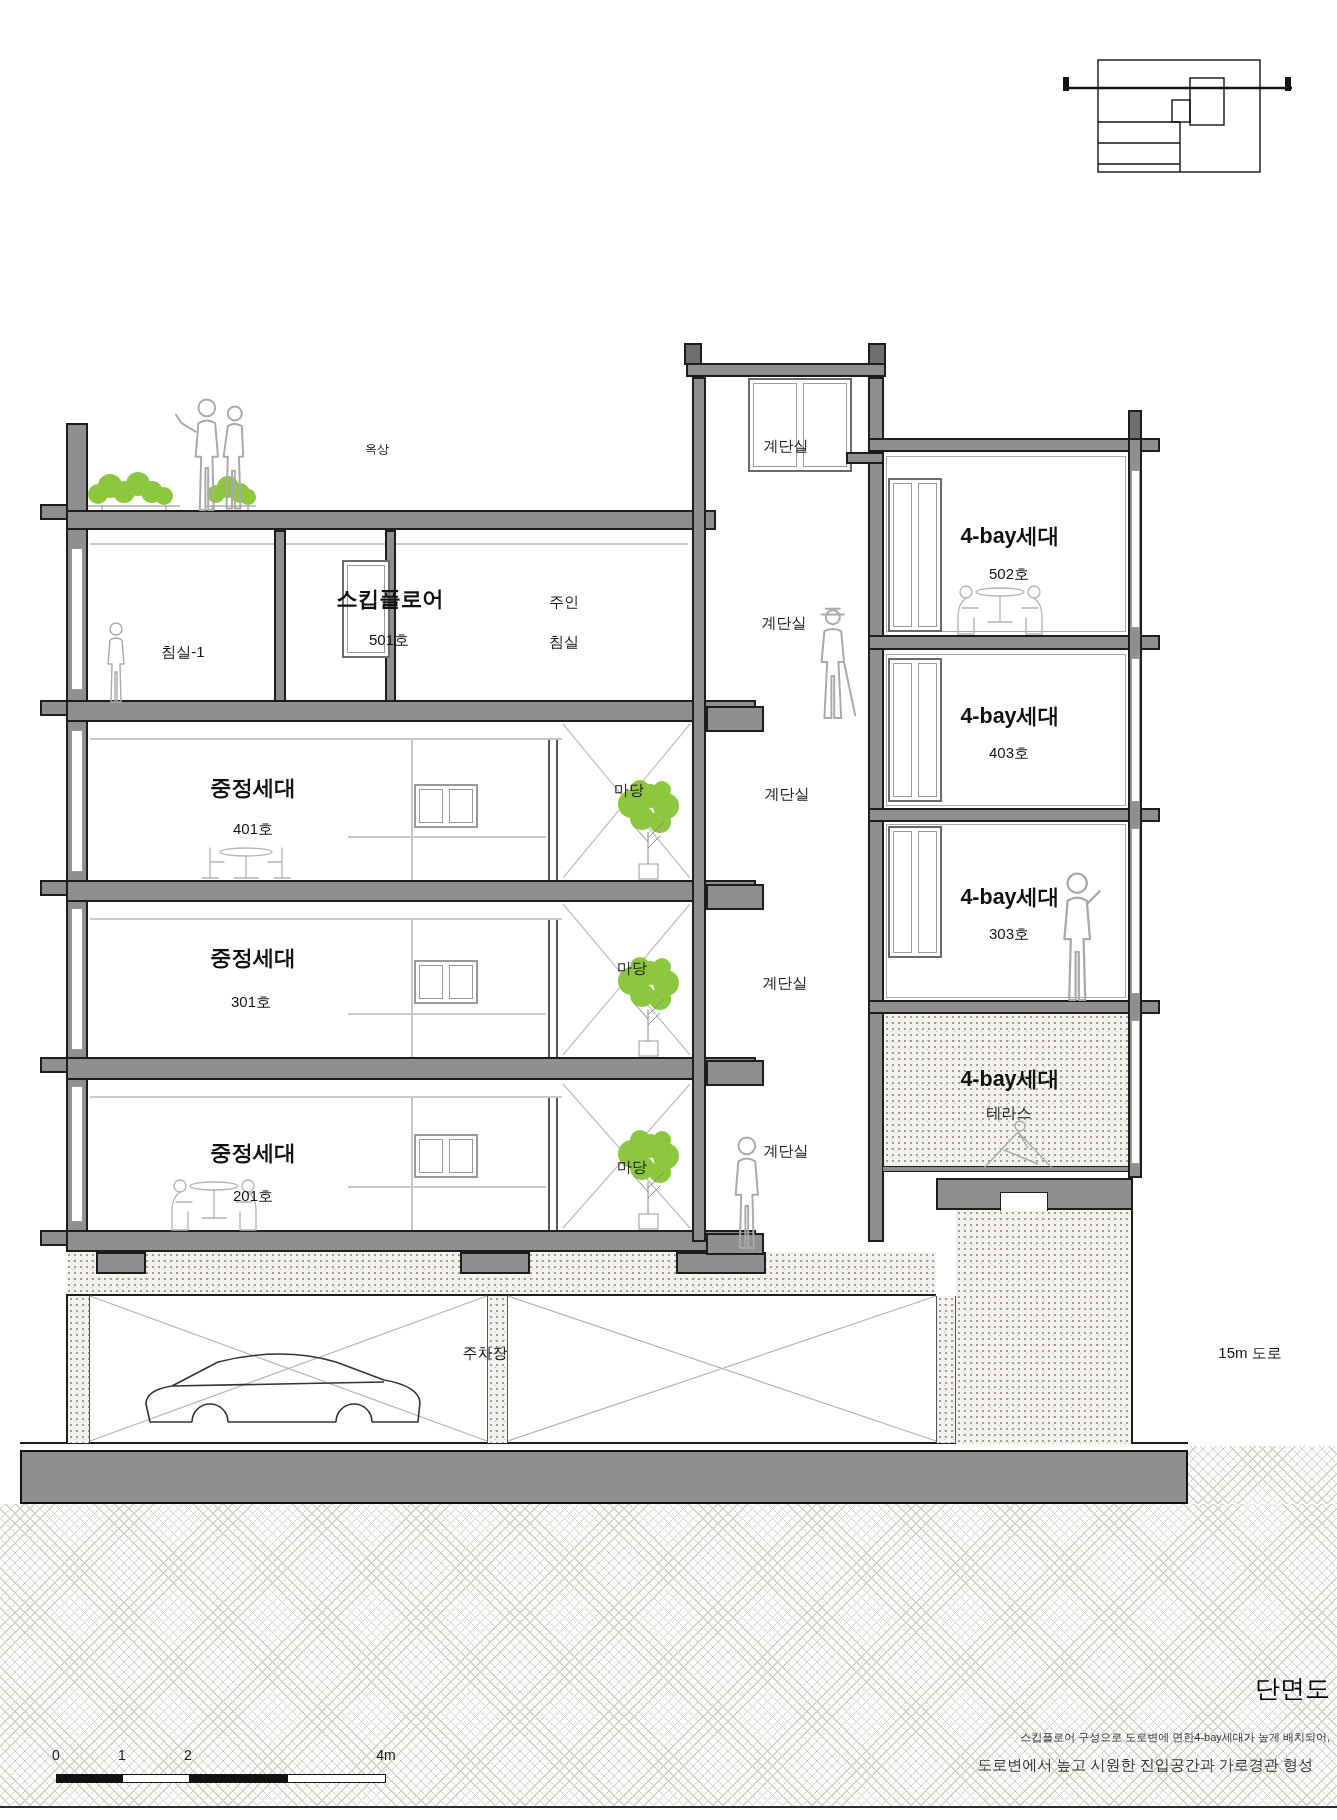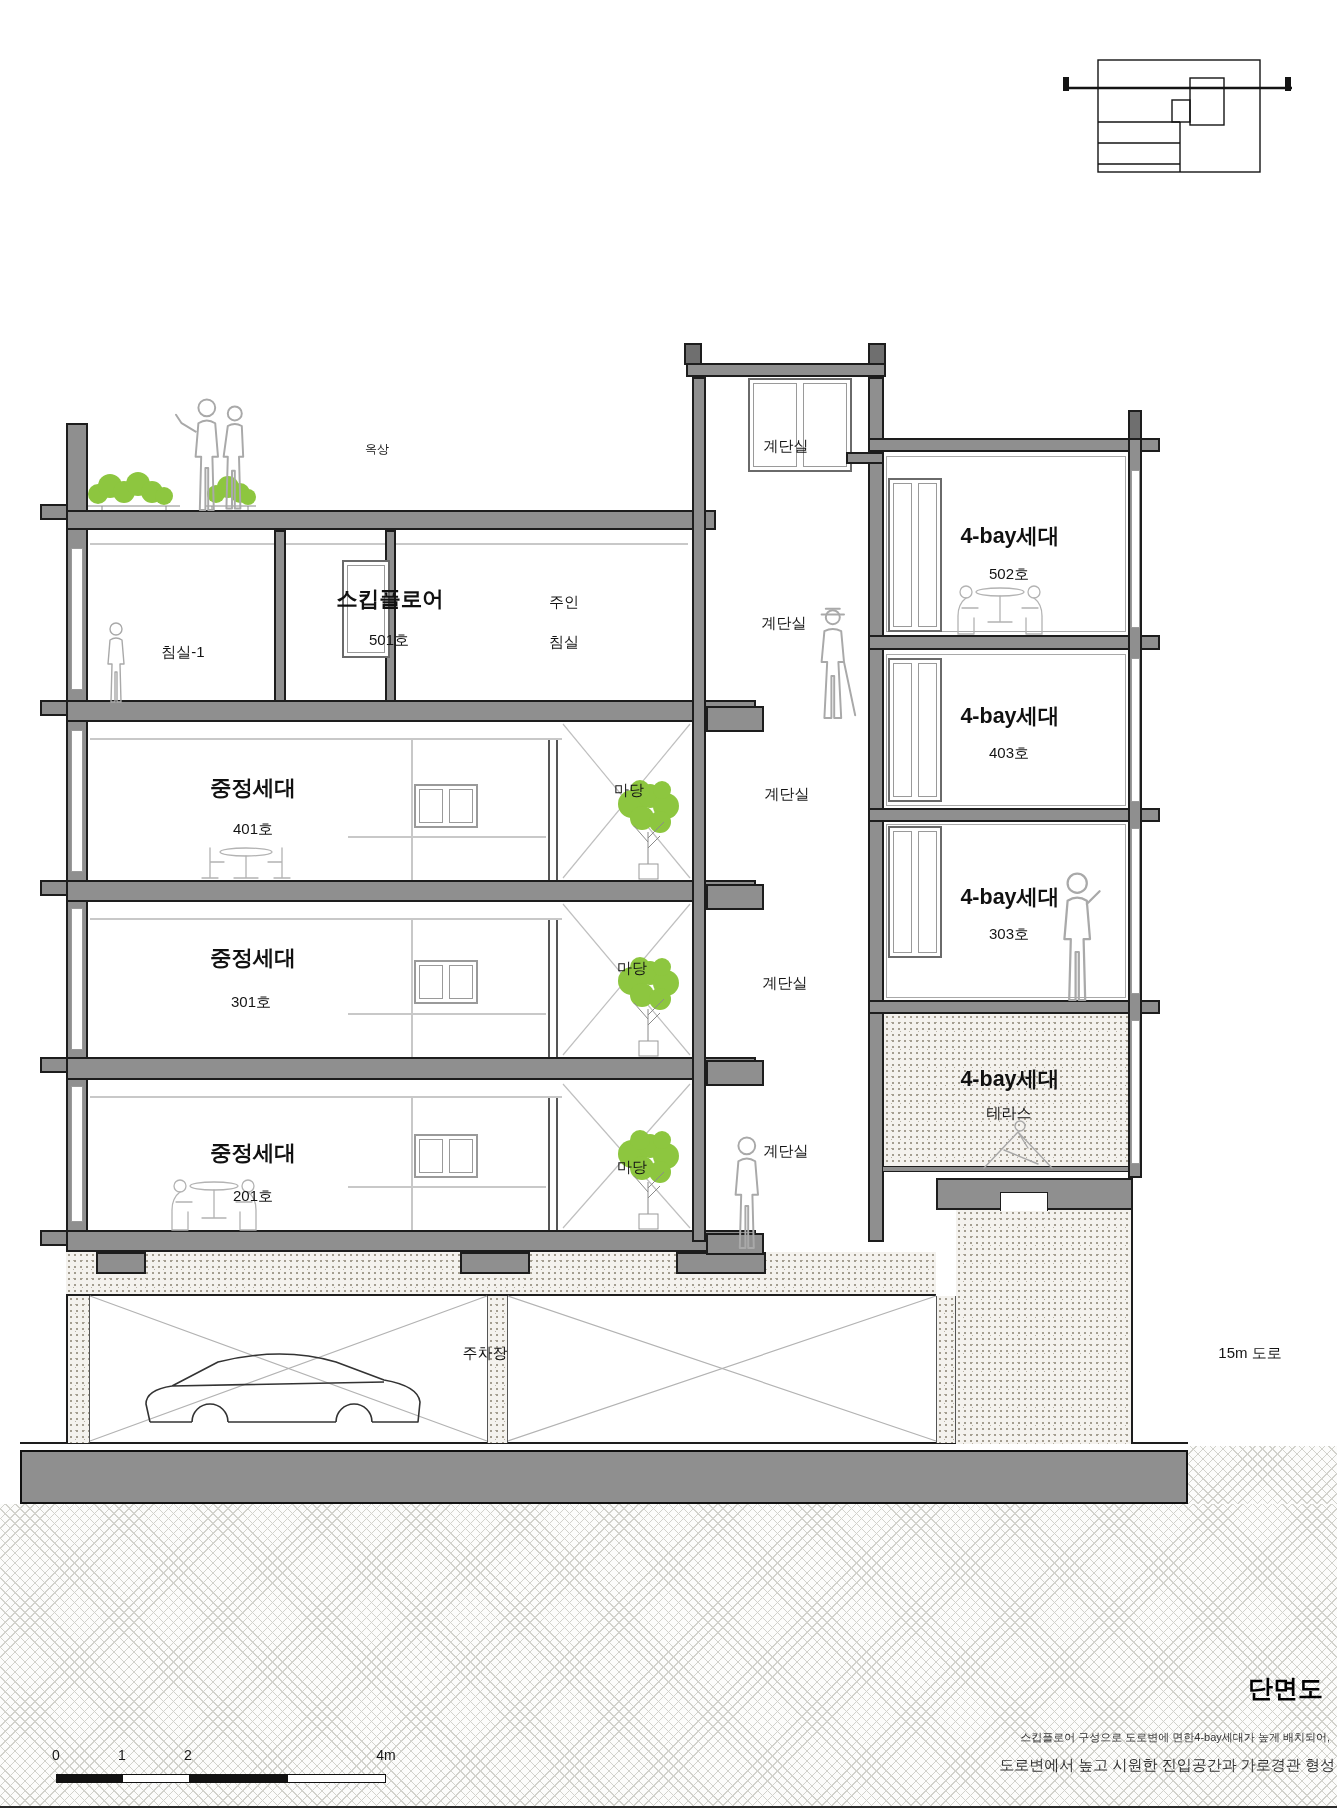--- a/index.html
+++ b/index.html
@@ -319,23 +319,23 @@
   <div class="lblb" style="left:1010px;top:705px">4-bay세대</div>
   <div class="lbl" style="left:1009px;top:745px">403호</div>
   <div class="lblb" style="left:1010px;top:886px">4-bay세대</div>
   <div class="lbl" style="left:1009px;top:926px">303호</div>
   <div class="lblb" style="left:1010px;top:1068px">4-bay세대</div>
   <div class="lbl" style="left:1009px;top:1105px">테라스</div>
 
   <div class="lbl" style="left:485px;top:1345px">주차장</div>
   <div class="lbl" style="left:1250px;top:1345px">15m 도로</div>
 
-  <div class="rlbl" style="right:14px;top:1672px;font-size:25px;font-weight:bold;color:#000">단면도</div>
+  <div class="rlbl" style="right:7px;top:1672px;font-size:25px;font-weight:normal;color:#000">단면도</div>
   <div class="rlbl" style="right:7px;top:1730px;font-size:11px;color:#333">스킵플로어 구성으로 도로변에 면한4-bay세대가 높게 배치되어,</div>
-  <div class="rlbl" style="right:2px;top:1756px;font-size:15px;color:#333">도로변에서 높고 시원한 진입공간과 가로경관 형성</div>
+  <div class="rlbl" style="right:24px;top:1756px;font-size:15px;color:#333">도로변에서 높고 시원한 진입공간과 가로경관 형성</div>
 
   <div class="abs" style="left:52px;top:1748px;width:340px;height:46px">
     <span class="lbl" style="left:4px;top:0;font-size:14px">0</span>
     <span class="lbl" style="left:70px;top:0;font-size:14px">1</span>
     <span class="lbl" style="left:136px;top:0;font-size:14px">2</span>
     <span class="lbl" style="left:334px;top:0;font-size:14px">4m</span>
     <div class="abs" style="left:4px;top:26px;width:330px;height:9px;border:1.5px solid #111;box-sizing:border-box;background:#fff">
       <div class="abs" style="left:0;top:0;width:66px;height:100%;background:#111"></div>
       <div class="abs" style="left:132px;top:0;width:99px;height:100%;background:#111"></div>
     </div>

